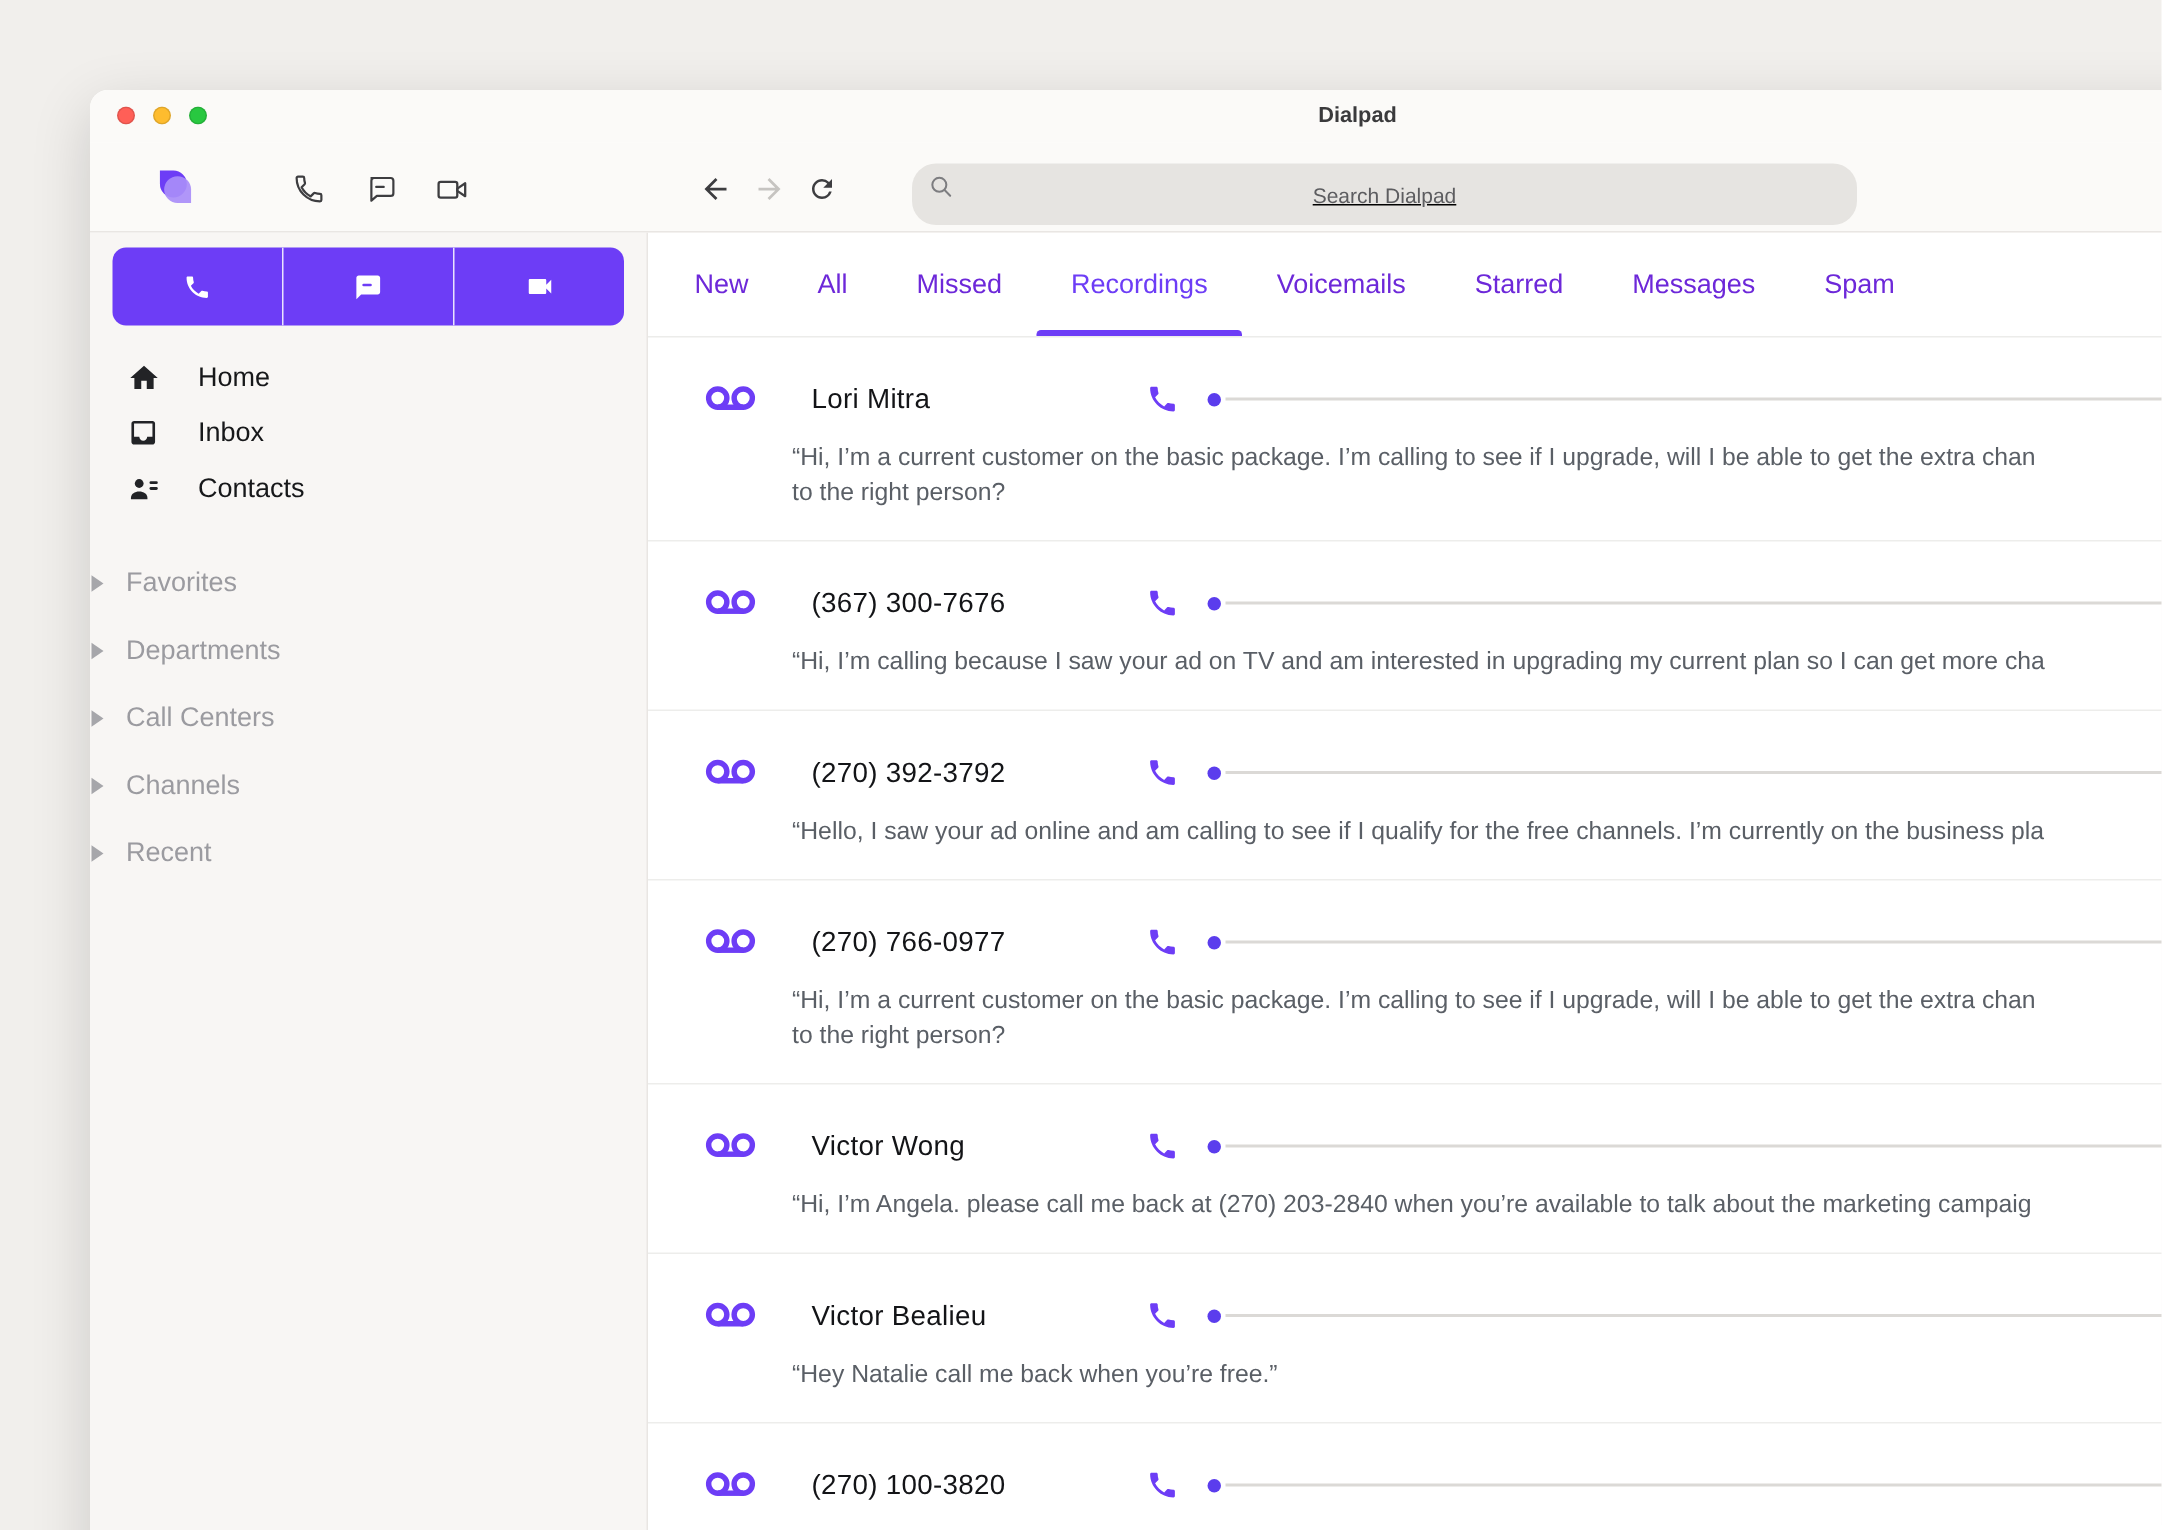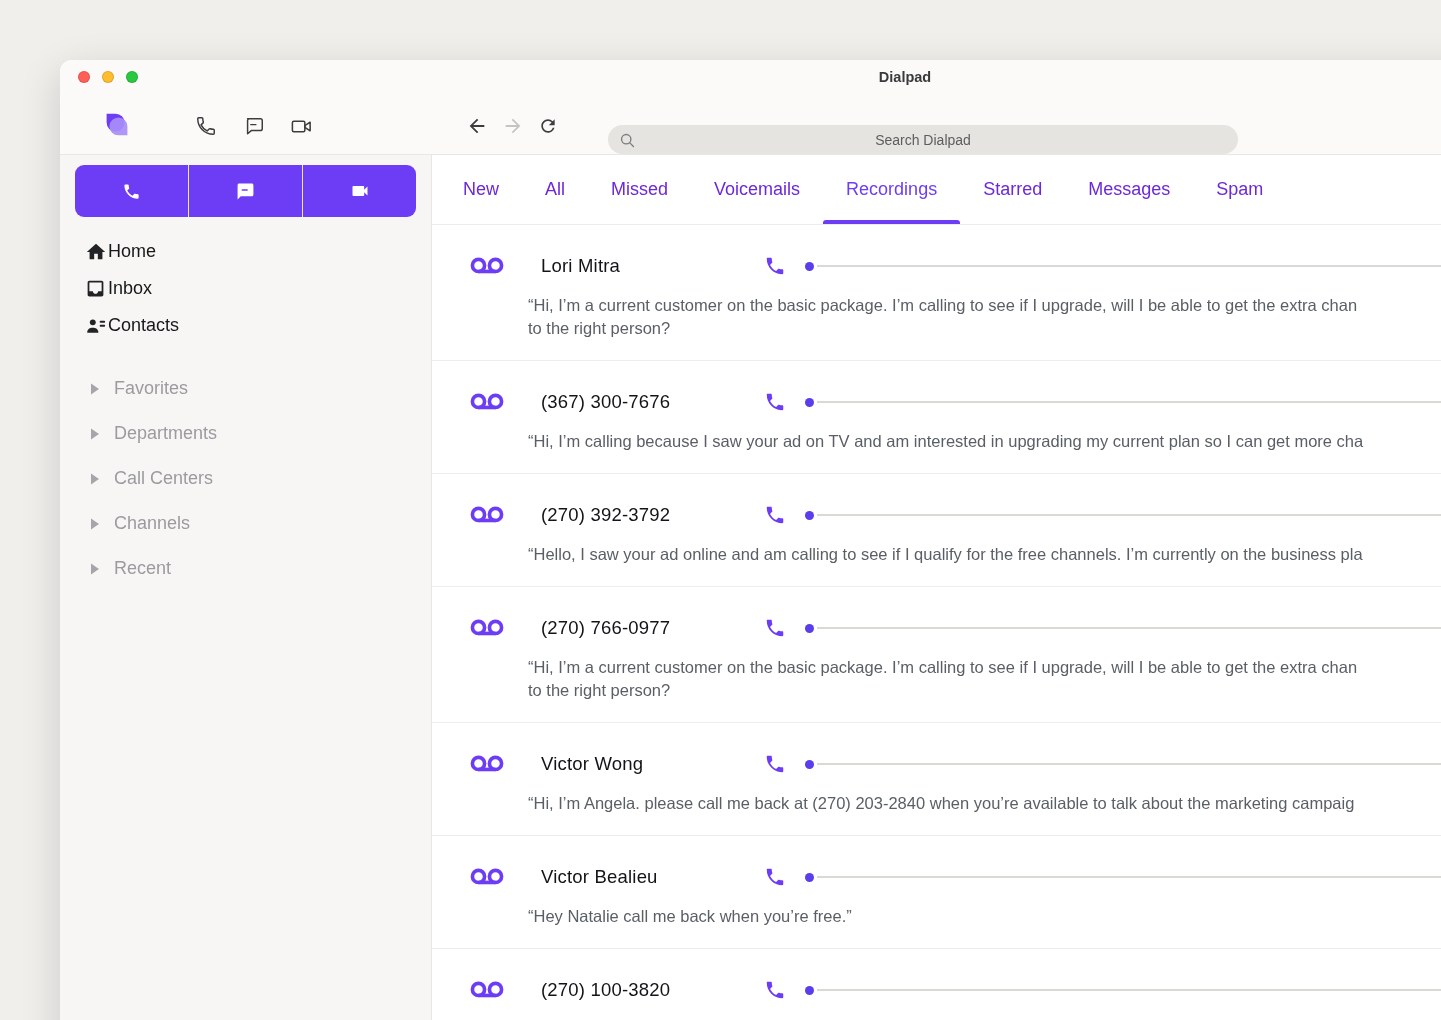--- a/index.html
+++ b/index.html
@@ -20,39 +20,39 @@
   .titlebar { position:relative; height:35px; background:#fbfaf8; }
   .traffic { position:absolute; left:18px; top:11px; display:flex; gap:12px; }
   .tl { width:12px; height:12px; border-radius:50%; display:inline-block; border:0.5px solid rgba(0,0,0,.12); }
   .win-title { text-align:center; line-height:35px; font-size:14.5px; font-weight:700; color:#3a3a3c; }
   
   .toolbar { position:relative; height:60px; background:#fbfaf8; border-bottom:1px solid #e9e6e3; }
   .logo { position:absolute; left:40px; top:16px; }
   .tb-btn { position:absolute; top:18px; width:26px; height:26px; background:none; border:none;
             display:flex; align-items:center; justify-content:center; color:#3d3d40; cursor:pointer; }
   .tb-btn.dim { color:#c6c4c1; }
-  .searchbar { position:absolute; left:548px; top:30px; width:630px; height:29px;
-               border-radius:16px; background:#e6e4e1; display:flex; align-items:center; }
+  .searchbar { position:absolute; left:548px; top:14px; width:630px; height:41px;
+               border-radius:16px; background:#e6e4e1; display:flex; align-items:center;text-decoration:underline; }
   .searchbar .mag { position:absolute; left:11px; top:7px; color:#7d7d80; }
   .searchbar input { width:100%; height:100%; background:transparent; border:none; outline:none;
                      text-align:center; font-size:14px; color:#333; font-family:inherit; }
   .searchbar input::placeholder { color:#5d5d60; opacity:1; }
   
   .app-body { display:flex; height:calc(100% - 96px); }
   .sidebar { width:372px; flex:none; background:#f8f6f4; border-right:1px solid #e9e6e3; padding-top:10px; }
   .segmented { margin:0 15px; height:52px; border-radius:9px; background:#6d3df6; display:flex; overflow:hidden; }
   .seg { flex:1; background:none; border:none; display:flex; align-items:center; justify-content:center;
          color:#fff; cursor:pointer; }
   .seg + .seg { border-left:1.5px solid rgba(255,255,255,.85); }
   .nav { margin-top:16px; }
-  .nav-item { height:37px; display:flex; align-items:center; padding-left:25px; gap:1px;
+  .nav-item { height:37px; display:flex; align-items:center; padding-left:25px; gap:25px;
               font-size:18px; color:#17181a; cursor:pointer; }
   .nav-item .nicon { width:22px; height:22px; color:#222326; flex:none; display:flex; align-items:center; }
   .sections { margin-top:22px; }
-  .section-item { height:45px; display:flex; align-items:center; padding-left:30px; gap:13px;
+  .section-item { height:45px; display:flex; align-items:center; gap:13px;
                   font-size:18px; color:#9b9ba0; cursor:pointer; }
   .tri { width:11px; height:12px; color:#a6a6aa; flex:none; display:flex; align-items:center; }
   
   .main { flex:1; background:#fff; min-width:0; display:flex; flex-direction:column; overflow:hidden; }
   .tabbar { height:70px; flex:none; display:flex; align-items:stretch; padding-left:8px;
             border-bottom:1px solid #ececea; }
   .tab { position:relative; display:flex; align-items:center; padding:0 23px; font-size:18px;
          color:#6d28d9; background:none; border:none; font-family:inherit; cursor:pointer; white-space:nowrap; }
   .tab.active { color:#6d3df6; font-weight:500; }
   .tab.active::after { content:""; position:absolute; left:0; right:0; bottom:0; height:4px;
@@ -246,29 +246,29 @@
 
           <button class="tab">
             <span>All</span>
           </button>
 
 
           <button class="tab">
             <span>Missed</span>
           </button>
 
-          <button class="tab">
-            <span>Voicemails</span>
-          </button>
-
           <button class="tab active">
             <span>Recordings</span>
           </button>
 
           <button class="tab">
+            <span>Voicemails</span>
+          </button>
+
+          <button class="tab">
             <span>Starred</span>
           </button>
 
           <button class="tab">
             <span>Messages</span>
           </button>
 
           <button class="tab">
             <span>Spam</span>
           </button>

